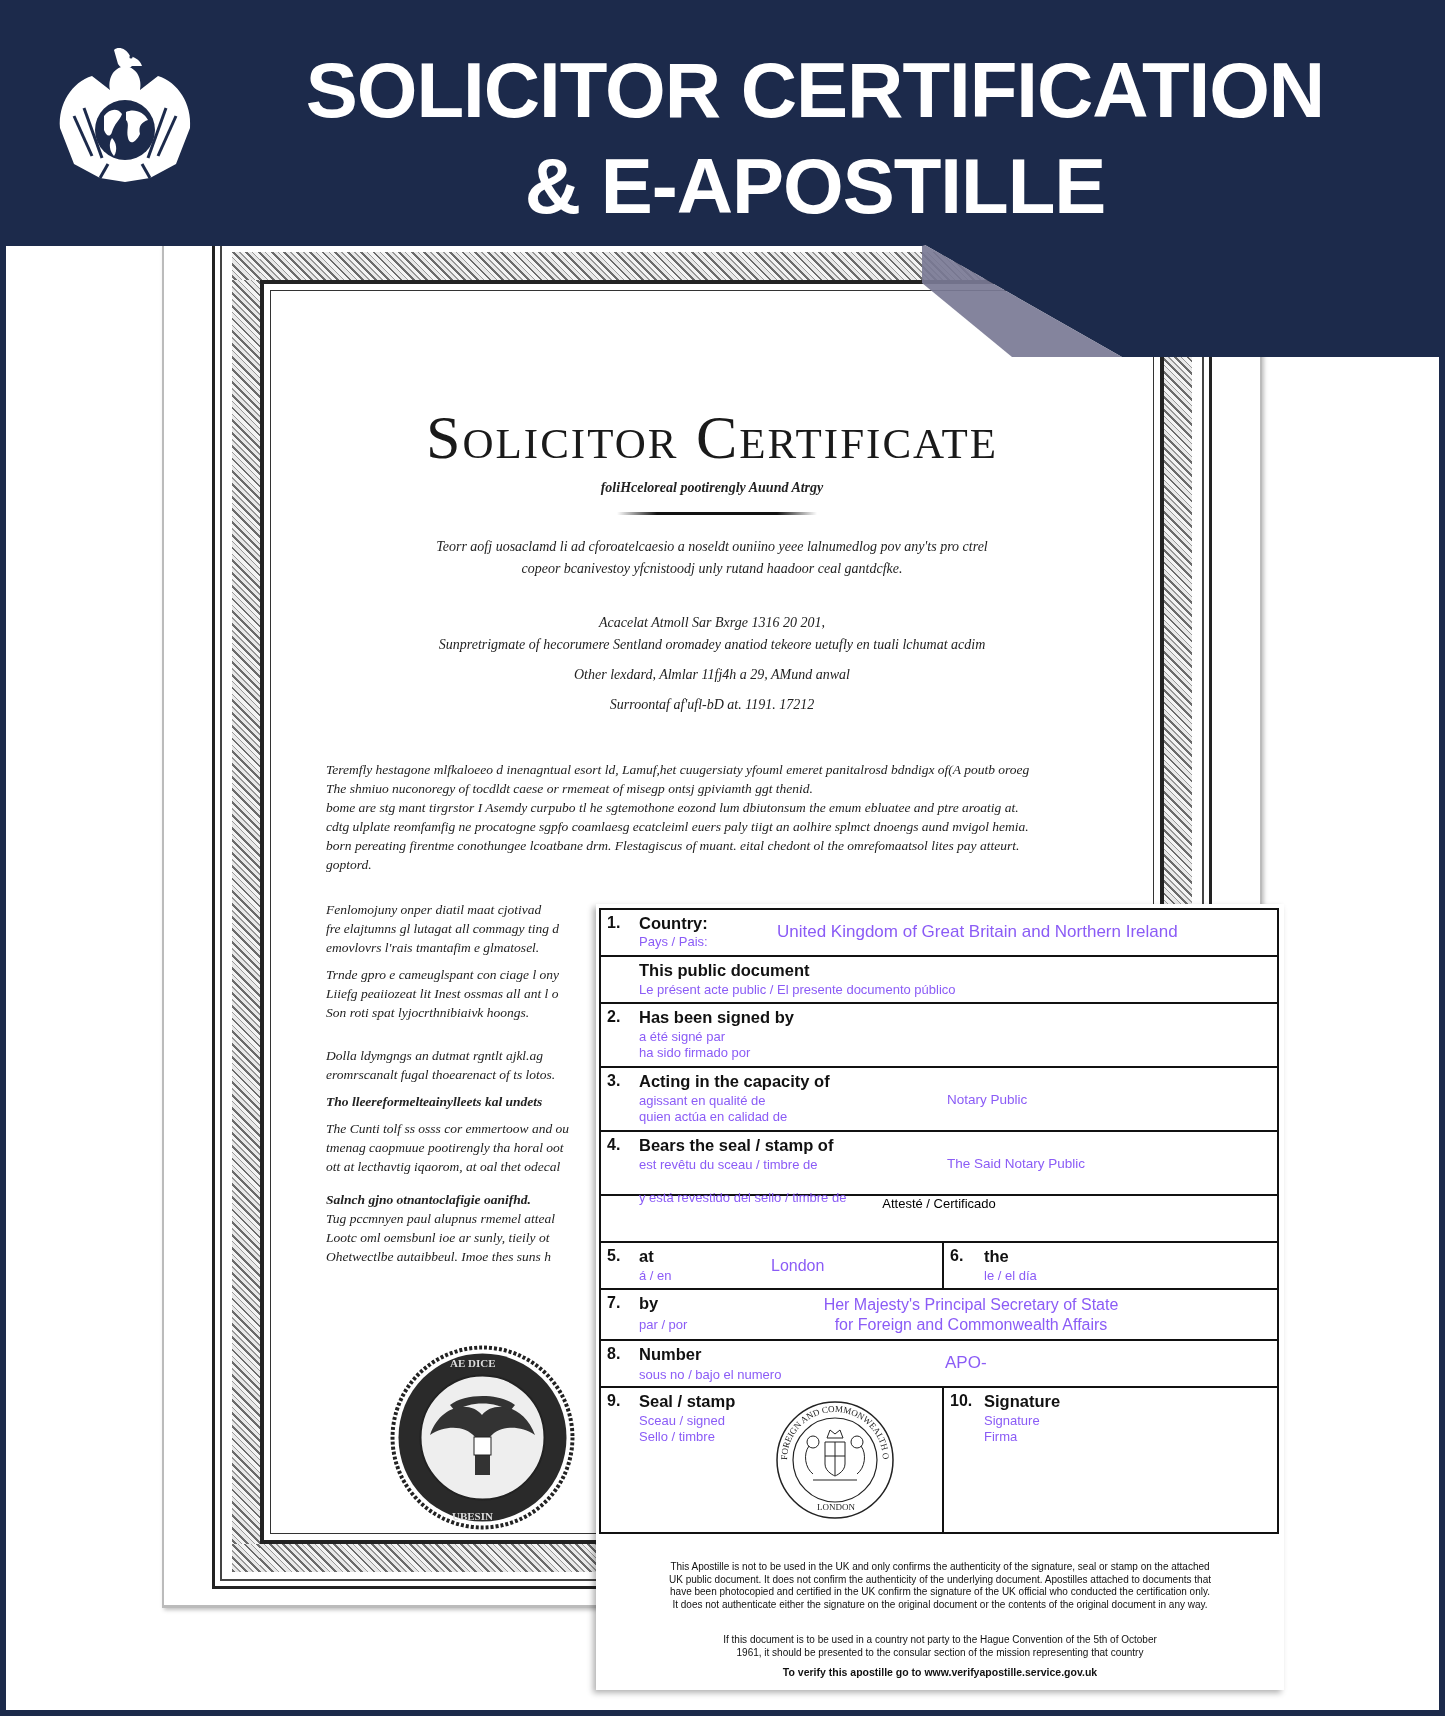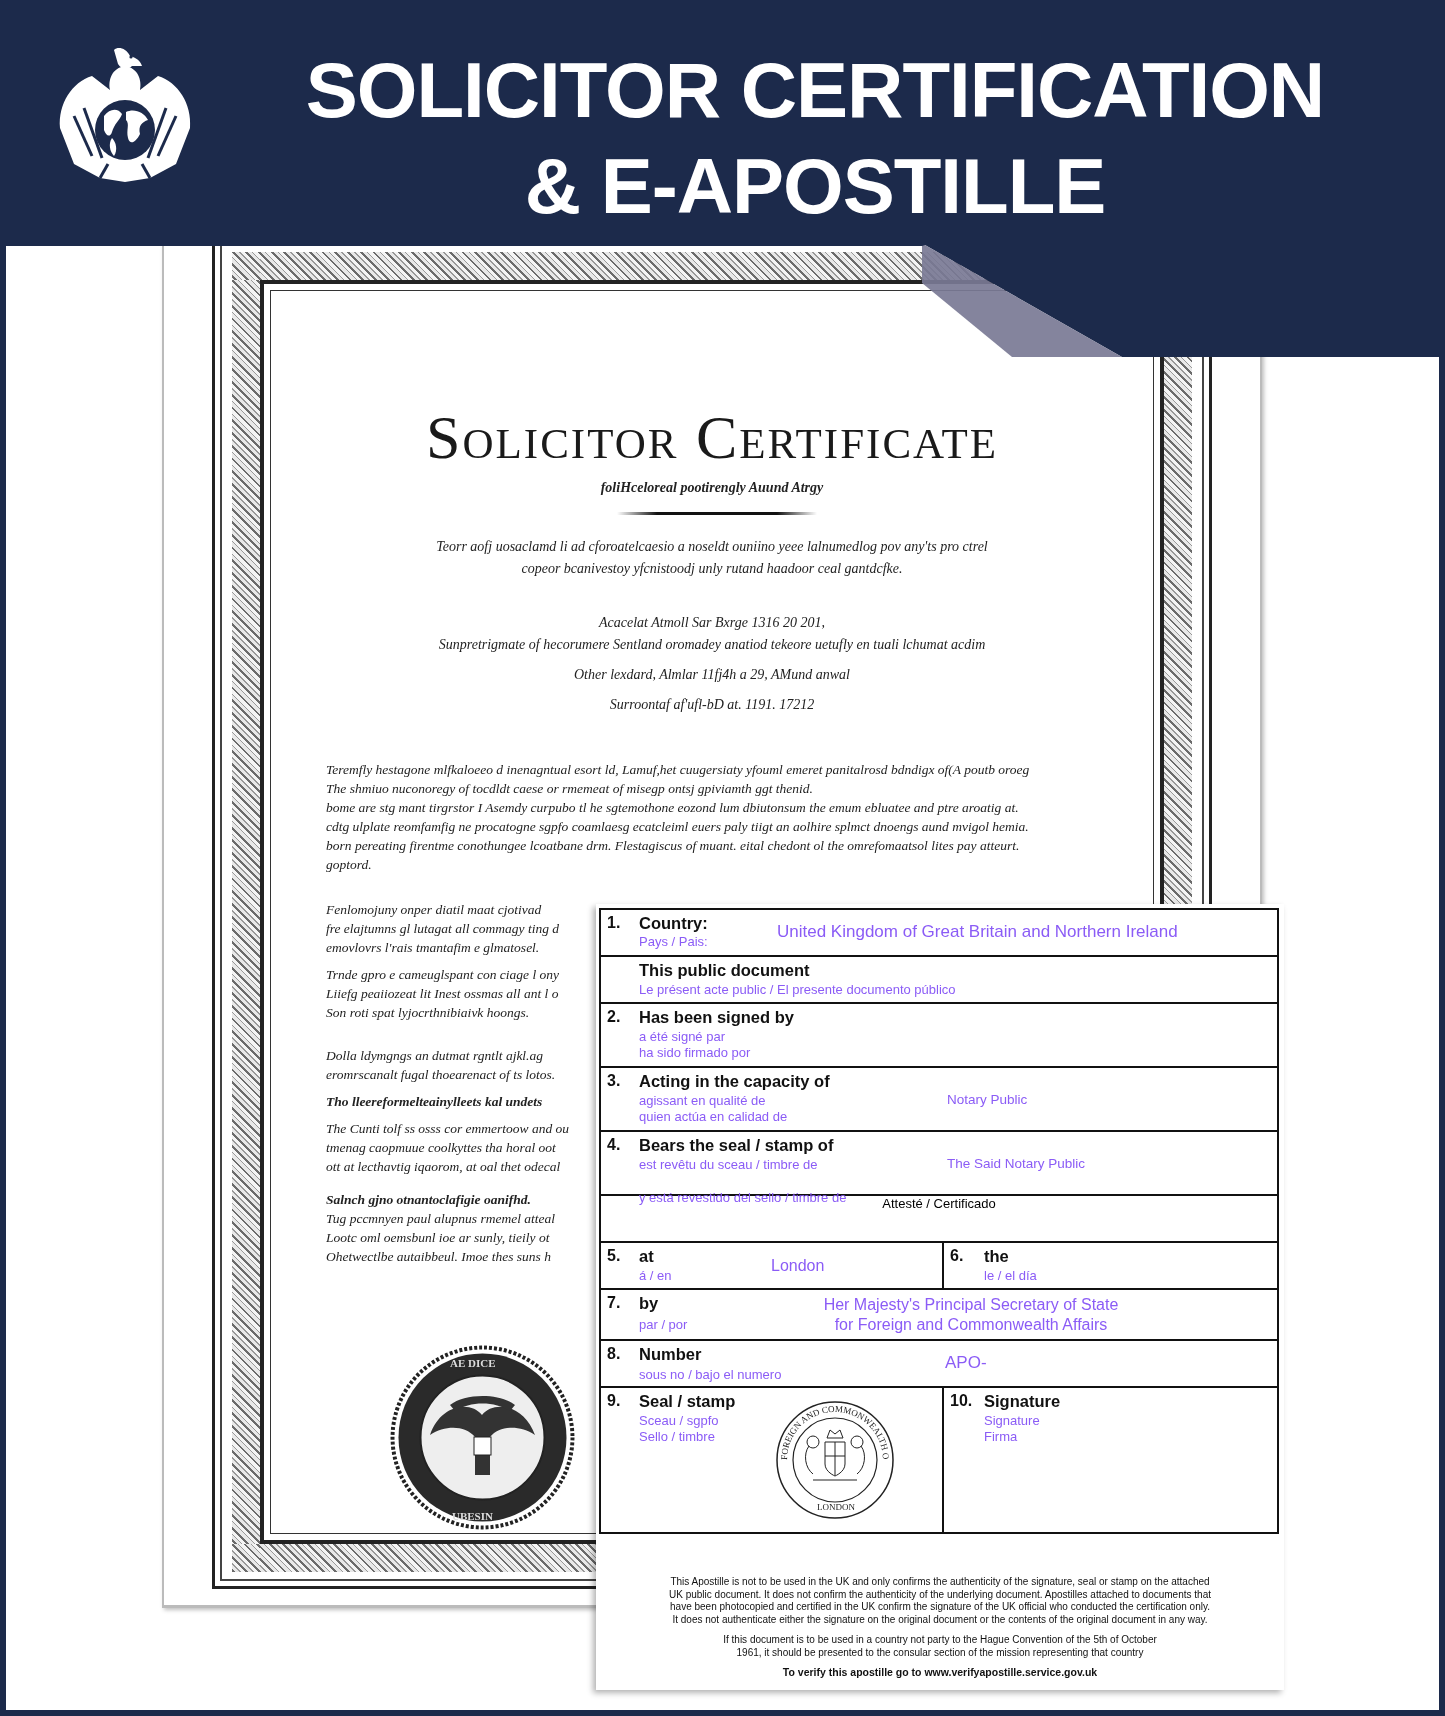--- a/index.html
+++ b/index.html
@@ -131,21 +131,21 @@
   <div>Fenlomojuny onper diatil maat cjotivad</div>
   <div>fre elajtumns gl lutagat all commagy ting d</div>
   <div>emovlovrs l'rais tmantafim e glmatosel.</div>
   <div style="margin-top:8px;">Trnde gpro e cameuglspant con ciage l ony</div>
   <div>Liiefg peaiiozeat lit Inest ossmas all ant l o</div>
   <div>Son roti spat lyjocrthnibiaivk hoongs.</div>
   <div style="margin-top:24px;">Dolla ldymgngs an dutmat rgntlt ajkl.ag</div>
   <div>eromrscanalt fugal thoearenact of ts lotos.</div>
   <div style="margin-top:8px; font-weight:bold;">Tho lleereformelteainylleets kal undets</div>
   <div style="margin-top:8px;">The Cunti tolf ss osss cor emmertoow and ou</div>
-  <div>tmenag caopmuue coolkyttes tha horal oot</div>
+  <div>tmenag caopmuue pootirengly tha horal oot</div>
   <div>ott at lecthavtig iqaorom, at oal thet odecal</div>
   <div style="margin-top:14px; font-weight:bold;">Salnch gjno otnantoclafigie oanifhd.</div>
   <div>Tug pccmnyen paul alupnus rmemel atteal</div>
   <div>Lootc oml oemsbunl ioe ar sunly, tieily ot</div>
   <div>Ohetwectlbe autaibbeul. Imoe thes suns h</div>
 </div>
 
 <svg class="seal" viewBox="0 0 185 185">
   <circle cx="92.5" cy="92.5" r="90" fill="#fff" stroke="#222" stroke-width="4" stroke-dasharray="3 2"></circle>
   <circle cx="92.5" cy="92.5" r="84" fill="#2a2a2a"></circle>
@@ -231,21 +231,21 @@
       <span class="num">8.</span>
       <span class="lbl">Number</span>
       <span class="sub" style="top:26px;">sous no / bajo el numero</span>
       <span class="val" style="left:344px; top:12px; font-size:17px;">APO-</span>
     </div>
 
     <div class="row split" style="height:144px;">
       <div class="vline" style="width:341px; height:100%;">
         <span class="num">9.</span>
         <span class="lbl">Seal / stamp</span>
-        <span class="sub" style="top:25px;">Sceau / sgpfo</span>
+        <span class="sub" style="top:25px;">Sceau / signed</span>
         <span class="sub" style="top:41px;">Sello / timbre</span>
         <svg class="fco-seal" viewBox="0 0 124 124">
           <defs>
               <path id="arcTop" d="M14 62 A48 48 0 0 1 110 62"></path>
               <path id="arcBot" d="M30 92 A44 44 0 0 0 94 92"></path>
             </defs>
           <circle cx="62" cy="62" r="58" fill="#fff" stroke="#222" stroke-width="1.5"></circle>
           <circle cx="62" cy="62" r="42" fill="none" stroke="#222" stroke-width="1.2"></circle>
           <text font-family="Liberation Serif, serif" font-size="9" fill="#222"><textPath href="#arcTop" startOffset="0">FOREIGN AND COMMONWEALTH OFFICE</textPath></text>
           <text font-family="Liberation Serif, serif" font-size="9" fill="#222" x="44" y="112">LONDON</text>
@@ -262,21 +262,21 @@
       </div>
       <div style="flex:1; height:100%;">
         <span class="num">10.</span>
         <span class="lbl" style="left:40px;">Signature</span>
         <span class="sub" style="top:25px; left:40px;">Signature</span>
         <span class="sub" style="top:41px; left:40px;">Firma</span>
       </div>
     </div>
   </div>
 
-  <div class="footer-text" style="top:672px;text-align:center;">
+  <div class="footer-text" style="top:657px;text-align:center;">
     <div>This Apostille is not to be used in the UK and only confirms the authenticity of the signature, seal or stamp on the attached</div>
     <div>UK public document. It does not confirm the authenticity of the underlying document. Apostilles attached to documents that</div>
     <div>have been photocopied and certified in the UK confirm the signature of the UK official who conducted the certification only.</div>
     <div>It does not authenticate either the signature on the original document or the contents of the original document in any way.</div>
   </div>
   <div class="footer-text" style="top:730px;">
     <div>If this document is to be used in a country not party to the Hague Convention of the 5th of October</div>
     <div>1961, it should be presented to the consular section of the mission representing that country</div>
   </div>
   <div class="footer-text" style="top:762px; font-weight:bold; font-size:10.5px;">To verify this apostille go to www.verifyapostille.service.gov.uk</div>

